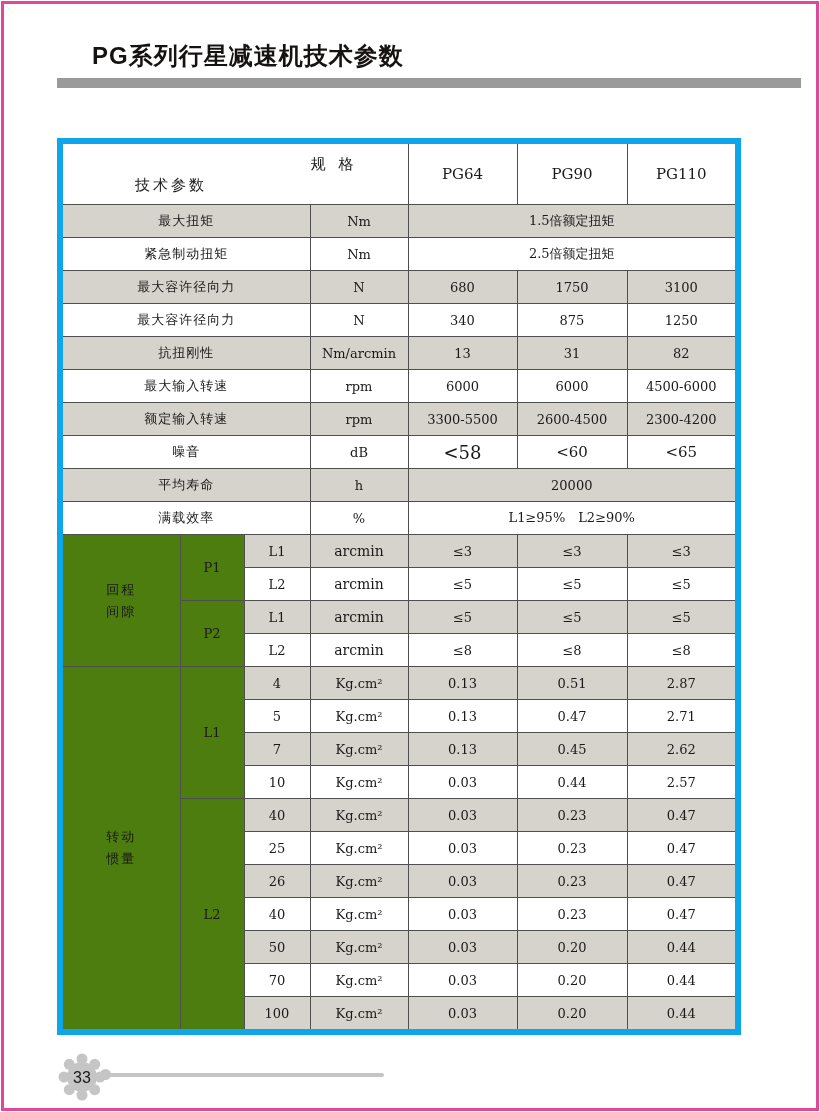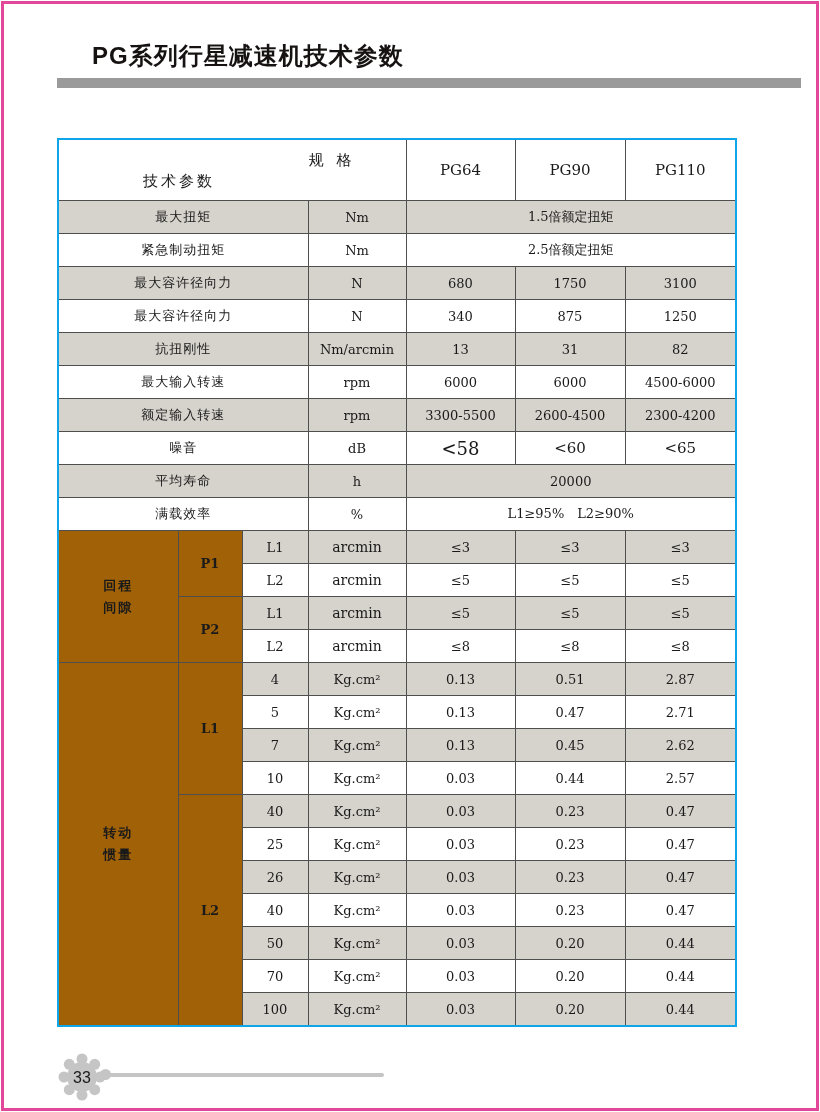--- a/index.html
+++ b/index.html
@@ -17,38 +17,38 @@
     font-family:"Liberation Sans","DejaVu Sans",sans-serif;
     font-weight:bold;font-size:24px;letter-spacing:1px;color:#171212;
   }
   .title-bar{
     position:absolute;left:57px;top:78px;width:744px;height:10px;
     background:#9a9a9a;
   }
   table.spec{
     position:absolute;left:57px;top:138px;width:678px;
     border-collapse:collapse;table-layout:fixed;
-    border:2px solid #0ea5e9;
+    border:6px solid #0ea5e9;
   }
   table.spec td{
     border:1px solid #4f4f4f;text-align:center;vertical-align:middle;
     font-size:13px;height:32px;padding:0 2px;background:#fff;color:#1a1a1a;
     overflow:hidden;
   }
   tr.hdr td{height:60px;font-size:15px;}
   tr.g td{background:#d6d2cc;}
-  tr.g td.wcell, td.wcell{background:#a16207;font-weight:bold;}
+  tr.g td.wcell, td.wcell{background:#4d7c0f;}
   td.lbl{letter-spacing:1px;margin-top:21px;}
   .diag{position:relative;
     background-image:linear-gradient(to bottom right,
       rgba(0,0,0,0) calc(50% - 1px), #4f4f4f calc(50% - 1px),
       #4f4f4f calc(50% + 0.5px), rgba(0,0,0,0) calc(50% + 0.5px));
   }
   .diag .spec-lbl{position:absolute;top:11px;right:50px;font-size:15px;letter-spacing:4px;}
-  .diag .param-lbl{position:absolute;bottom:9px;left:84px;font-size:15px;letter-spacing:3px;}
+  .diag .param-lbl{position:absolute;bottom:9px;left:72px;font-size:15px;letter-spacing:3px;}
   td.grp div{line-height:22px;letter-spacing:2px;}
   .footer-line{
     position:absolute;left:104px;top:1073px;width:280px;height:4px;
     background:#c5c5c5;border-radius:2px;
   }
   .footer-dot{
     position:absolute;left:100px;top:1069px;width:11px;height:11px;
     border-radius:50%;background:#c5c5c5;
   }
   .gear-badge{position:absolute;left:58px;top:1053px;width:48px;height:48px;}

